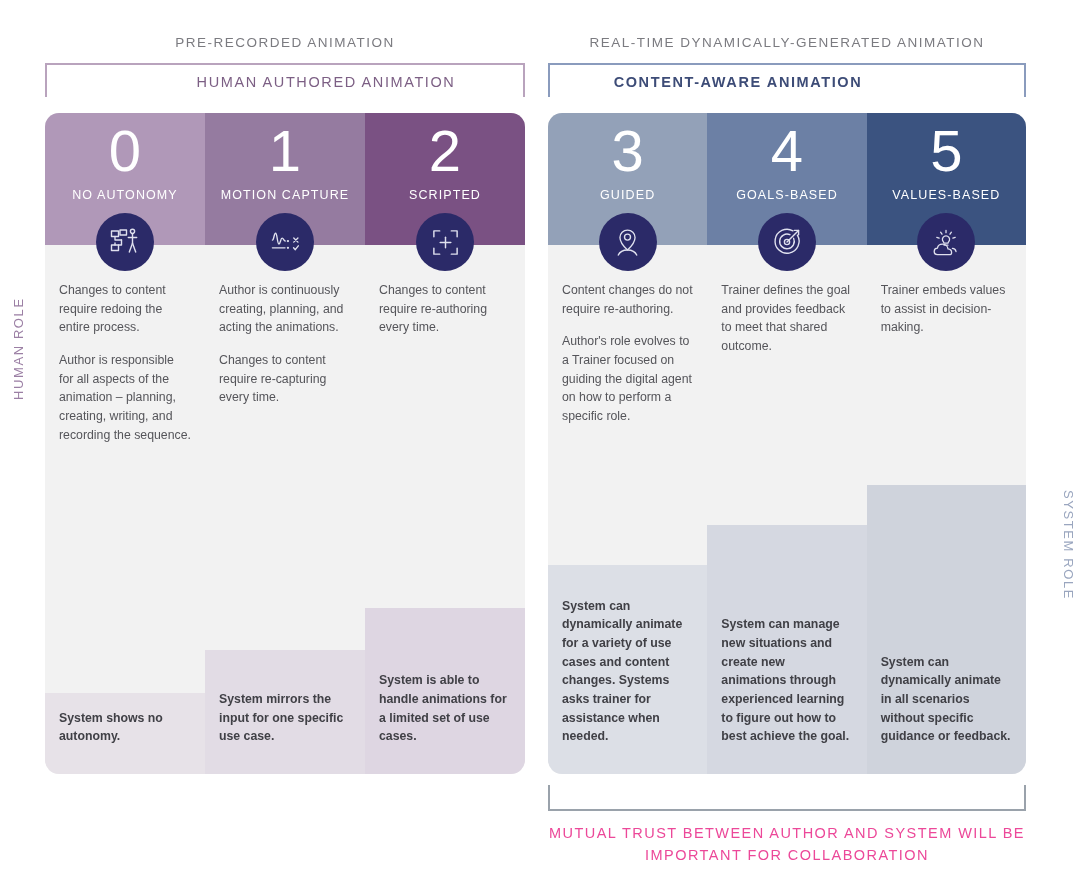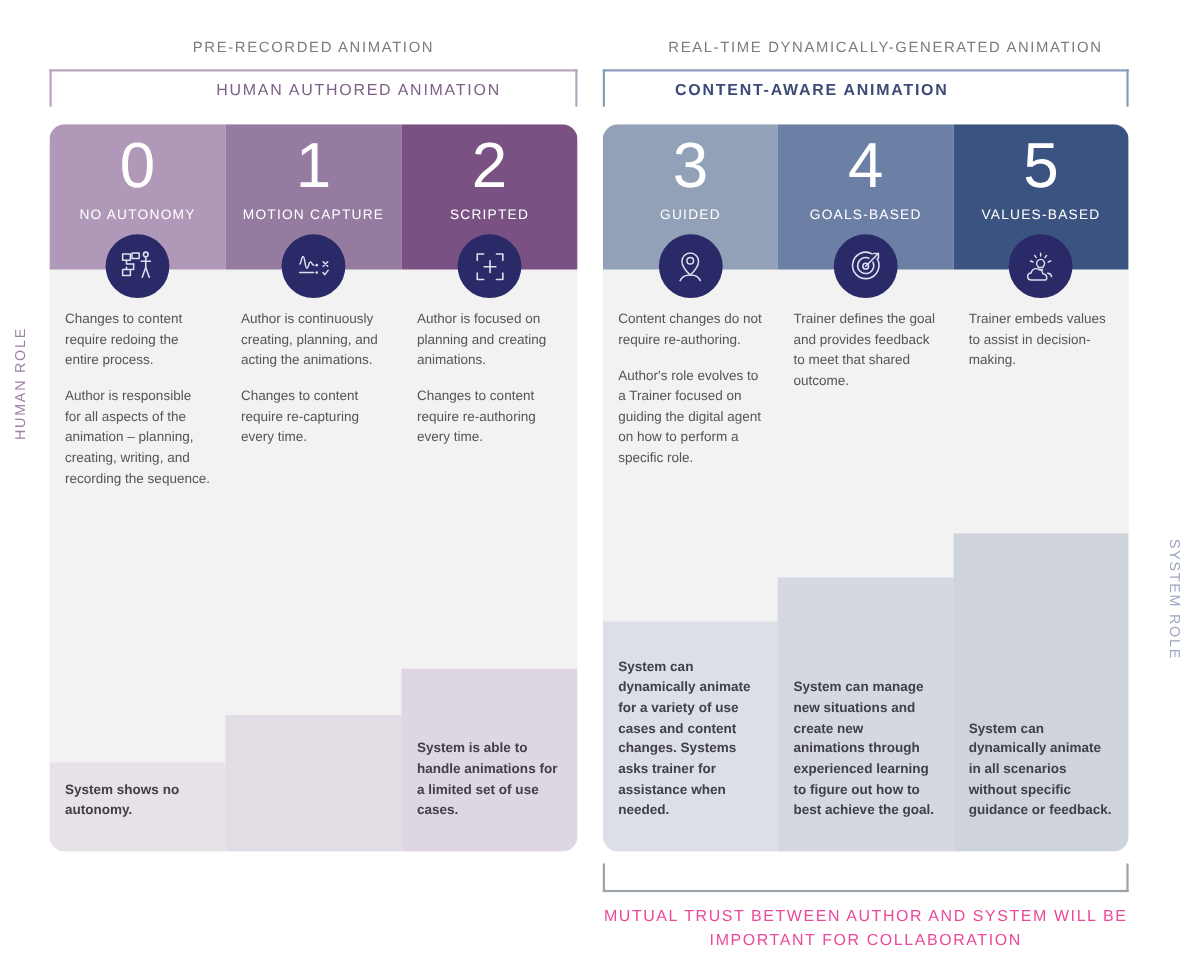--- a/index.html
+++ b/index.html
@@ -20,21 +20,21 @@
   .super-head {
     position: absolute;
     top: 35px;
     font-size: 13.5px;
     letter-spacing: 1.5px;
     font-weight: 400;
     color: #7b7b80;
     text-align: center;
   }
   #super-left  { left: 45px;  width: 480px; }
-  #super-right { left: 566px; width: 478px; }
+  #super-right { left: 548px; width: 478px; }
 
   
   .bracket {
     position: absolute;
     top: 63px;
     height: 34px;
     box-sizing: border-box;
   }
   #bracket-left {
     left: 45px; width: 480px;
@@ -265,39 +265,39 @@
       <path d="M3.5 22.5h13"></path>
       <circle cx="19.5" cy="22.5" r="1.2" fill="#dfe0ee" stroke="none"></circle>
       <path d="M25.5 12.3 29.8 16.6M29.8 12.3 25.5 16.6"></path>
       <path d="M25.3 22.4l1.8 2 3.1-4"></path>
     </svg>
         </div>
         <div class="human-text">
           <p>Author is continuously creating, planning, and acting the animations.</p>
           <p>Changes to content require re-capturing every time.</p>
         </div>
+        <div class="step-text">System mirrors the input for one specific use case.</div>
       </div>
       <div class="col">
         <div class="col-head" style="background: rgb(122, 81, 131);">
           <div class="col-num">2</div>
           <div class="col-label">SCRIPTED</div>
         </div>
         <div class="step" style="height: 166px; background: rgb(222, 214, 226);"></div>
         <div class="icon-badge" style="background: rgb(43, 42, 104);">
     <svg width="31" height="31" viewBox="0 0 32 32" fill="none" stroke="#dfe0ee" stroke-width="1.5" stroke-linecap="round" stroke-linejoin="round">
       <path d="M4 10V4h6"></path>
       <path d="M22 4h6v6"></path>
       <path d="M28 22v6h-6"></path>
       <path d="M10 28H4v-6"></path>
       <path d="M16 10.5v11"></path>
       <path d="M10.5 16h11"></path>
     </svg>
         </div>
         <div class="human-text">
-          <p>Author is focused on planning and creating animations.</p>
           <p>Changes to content require re-authoring every time.</p>
         </div>
         <div class="step-text">System is able to handle animations for a limited set of use cases.</div>
       </div>
     </div>
 </div>
 
 <div class="panel" id="panel-right" style="background: rgb(242, 242, 242);">
   <div class="cols" id="cols-right">
       <div class="col">

